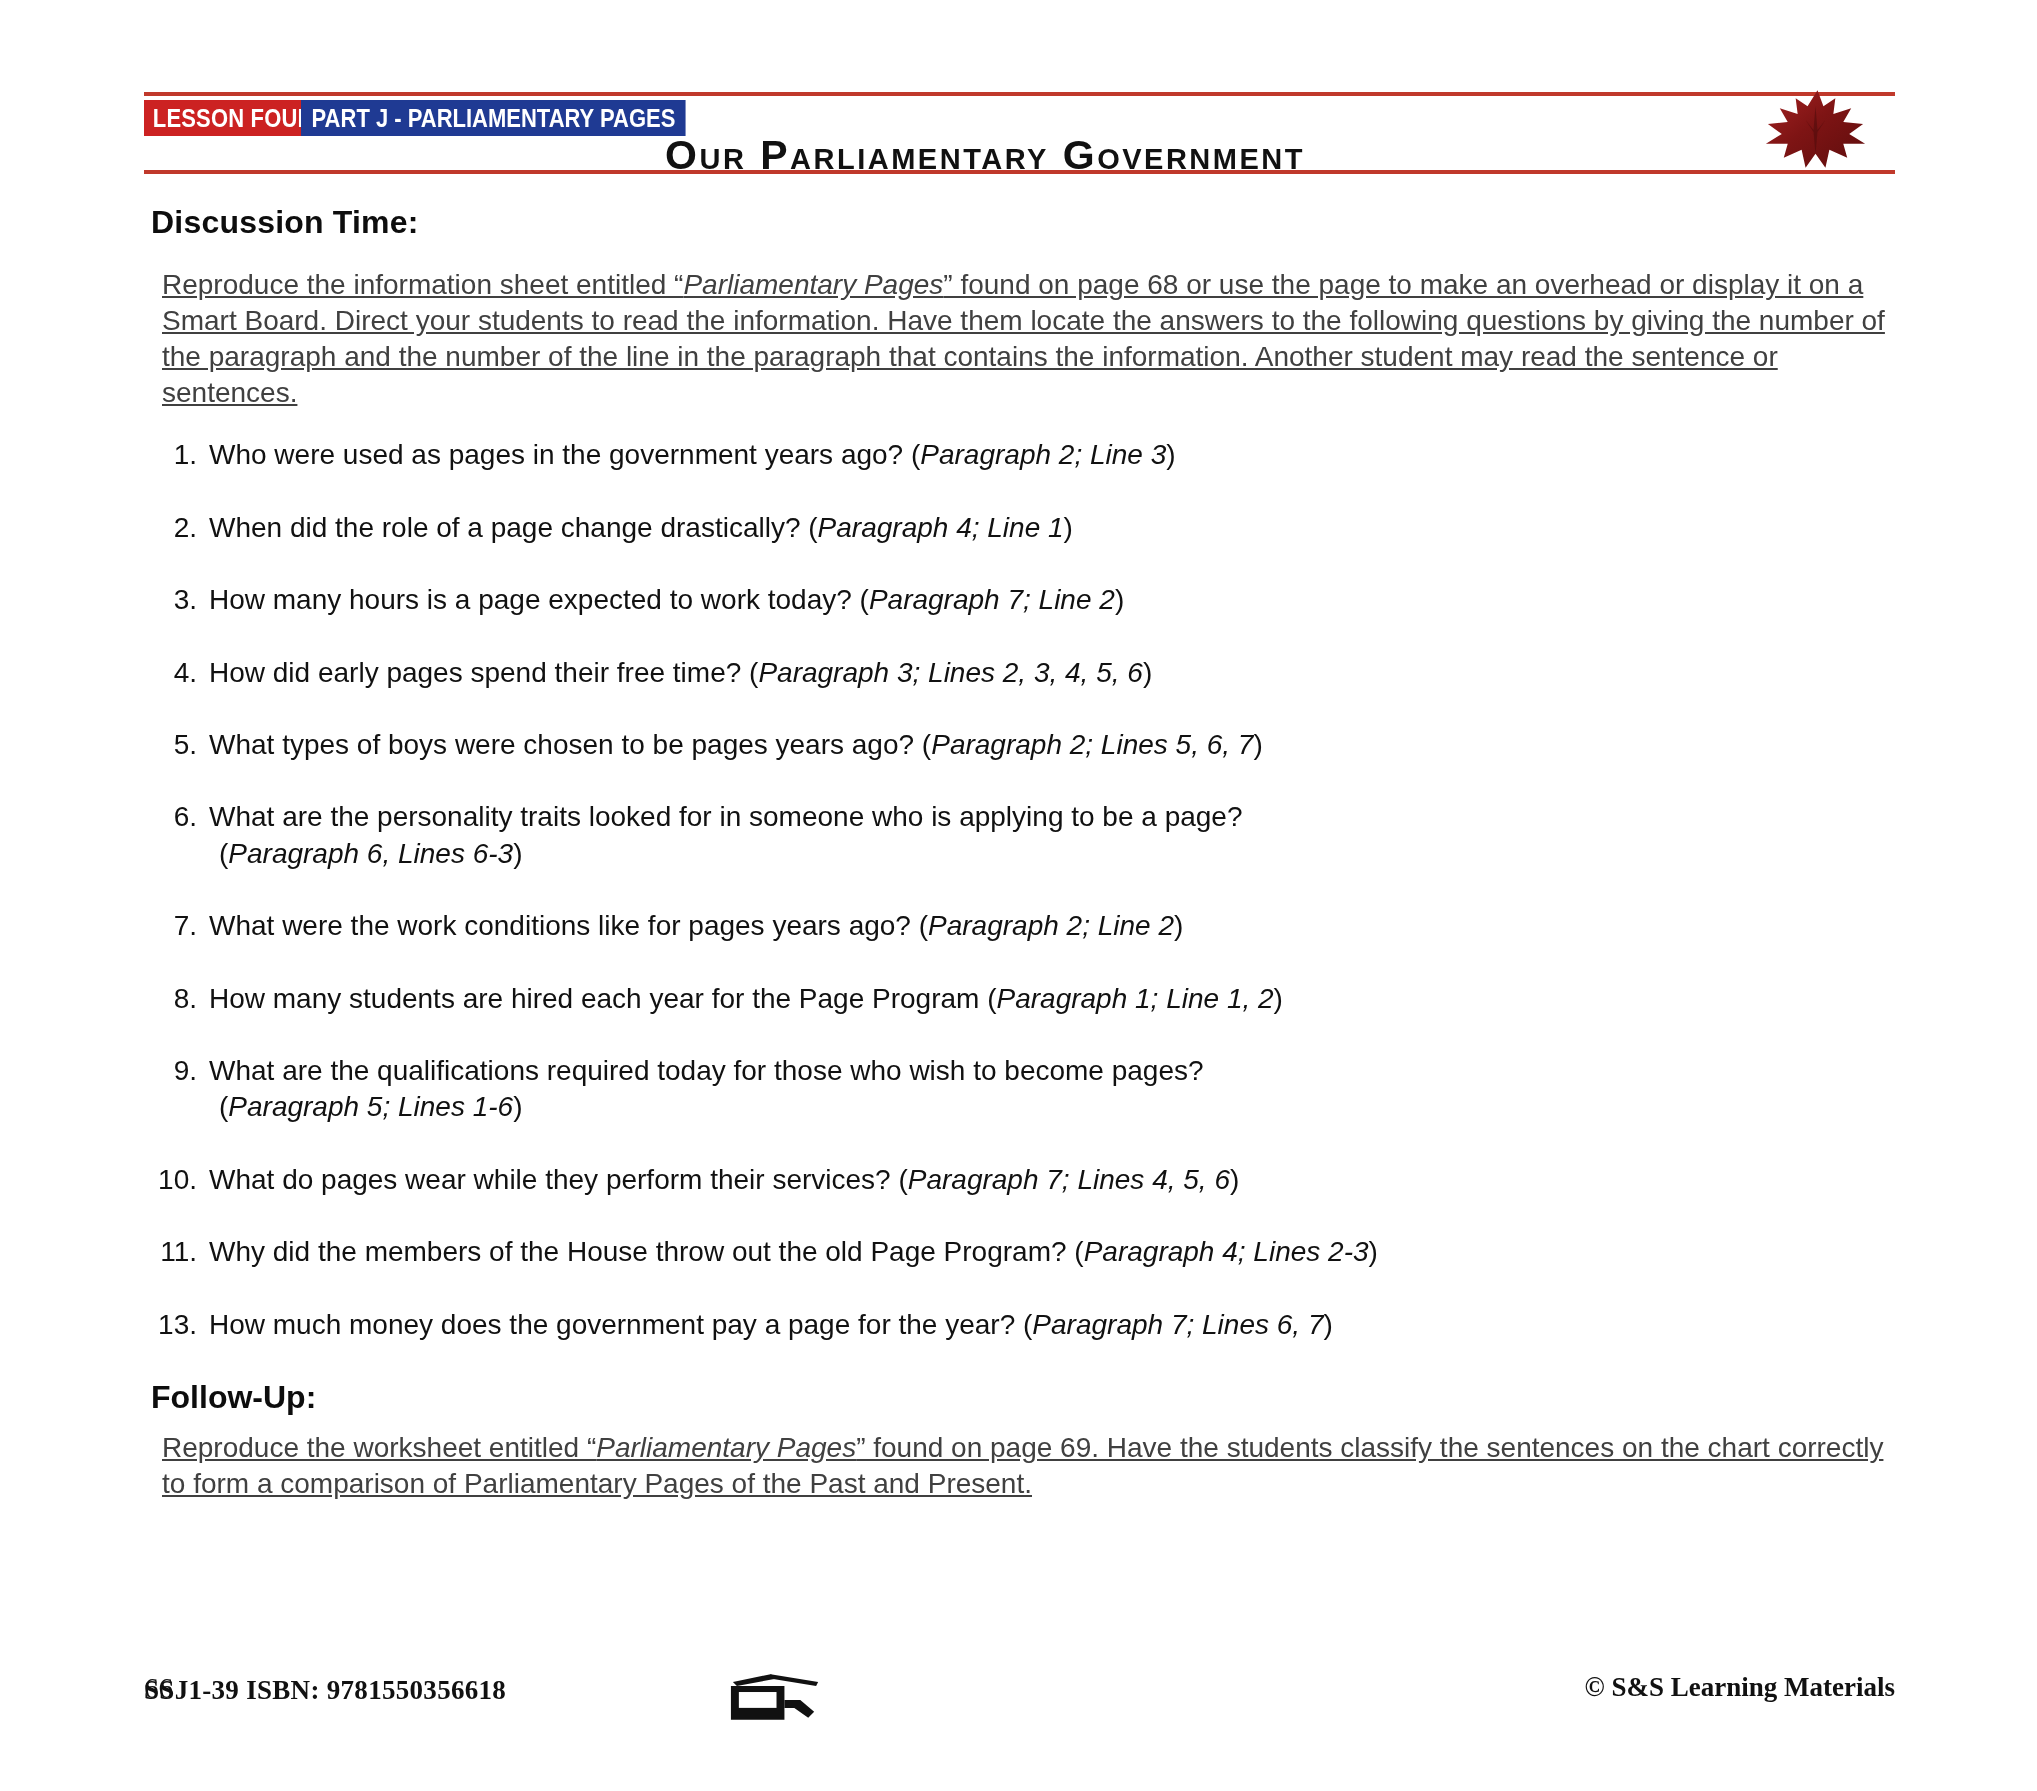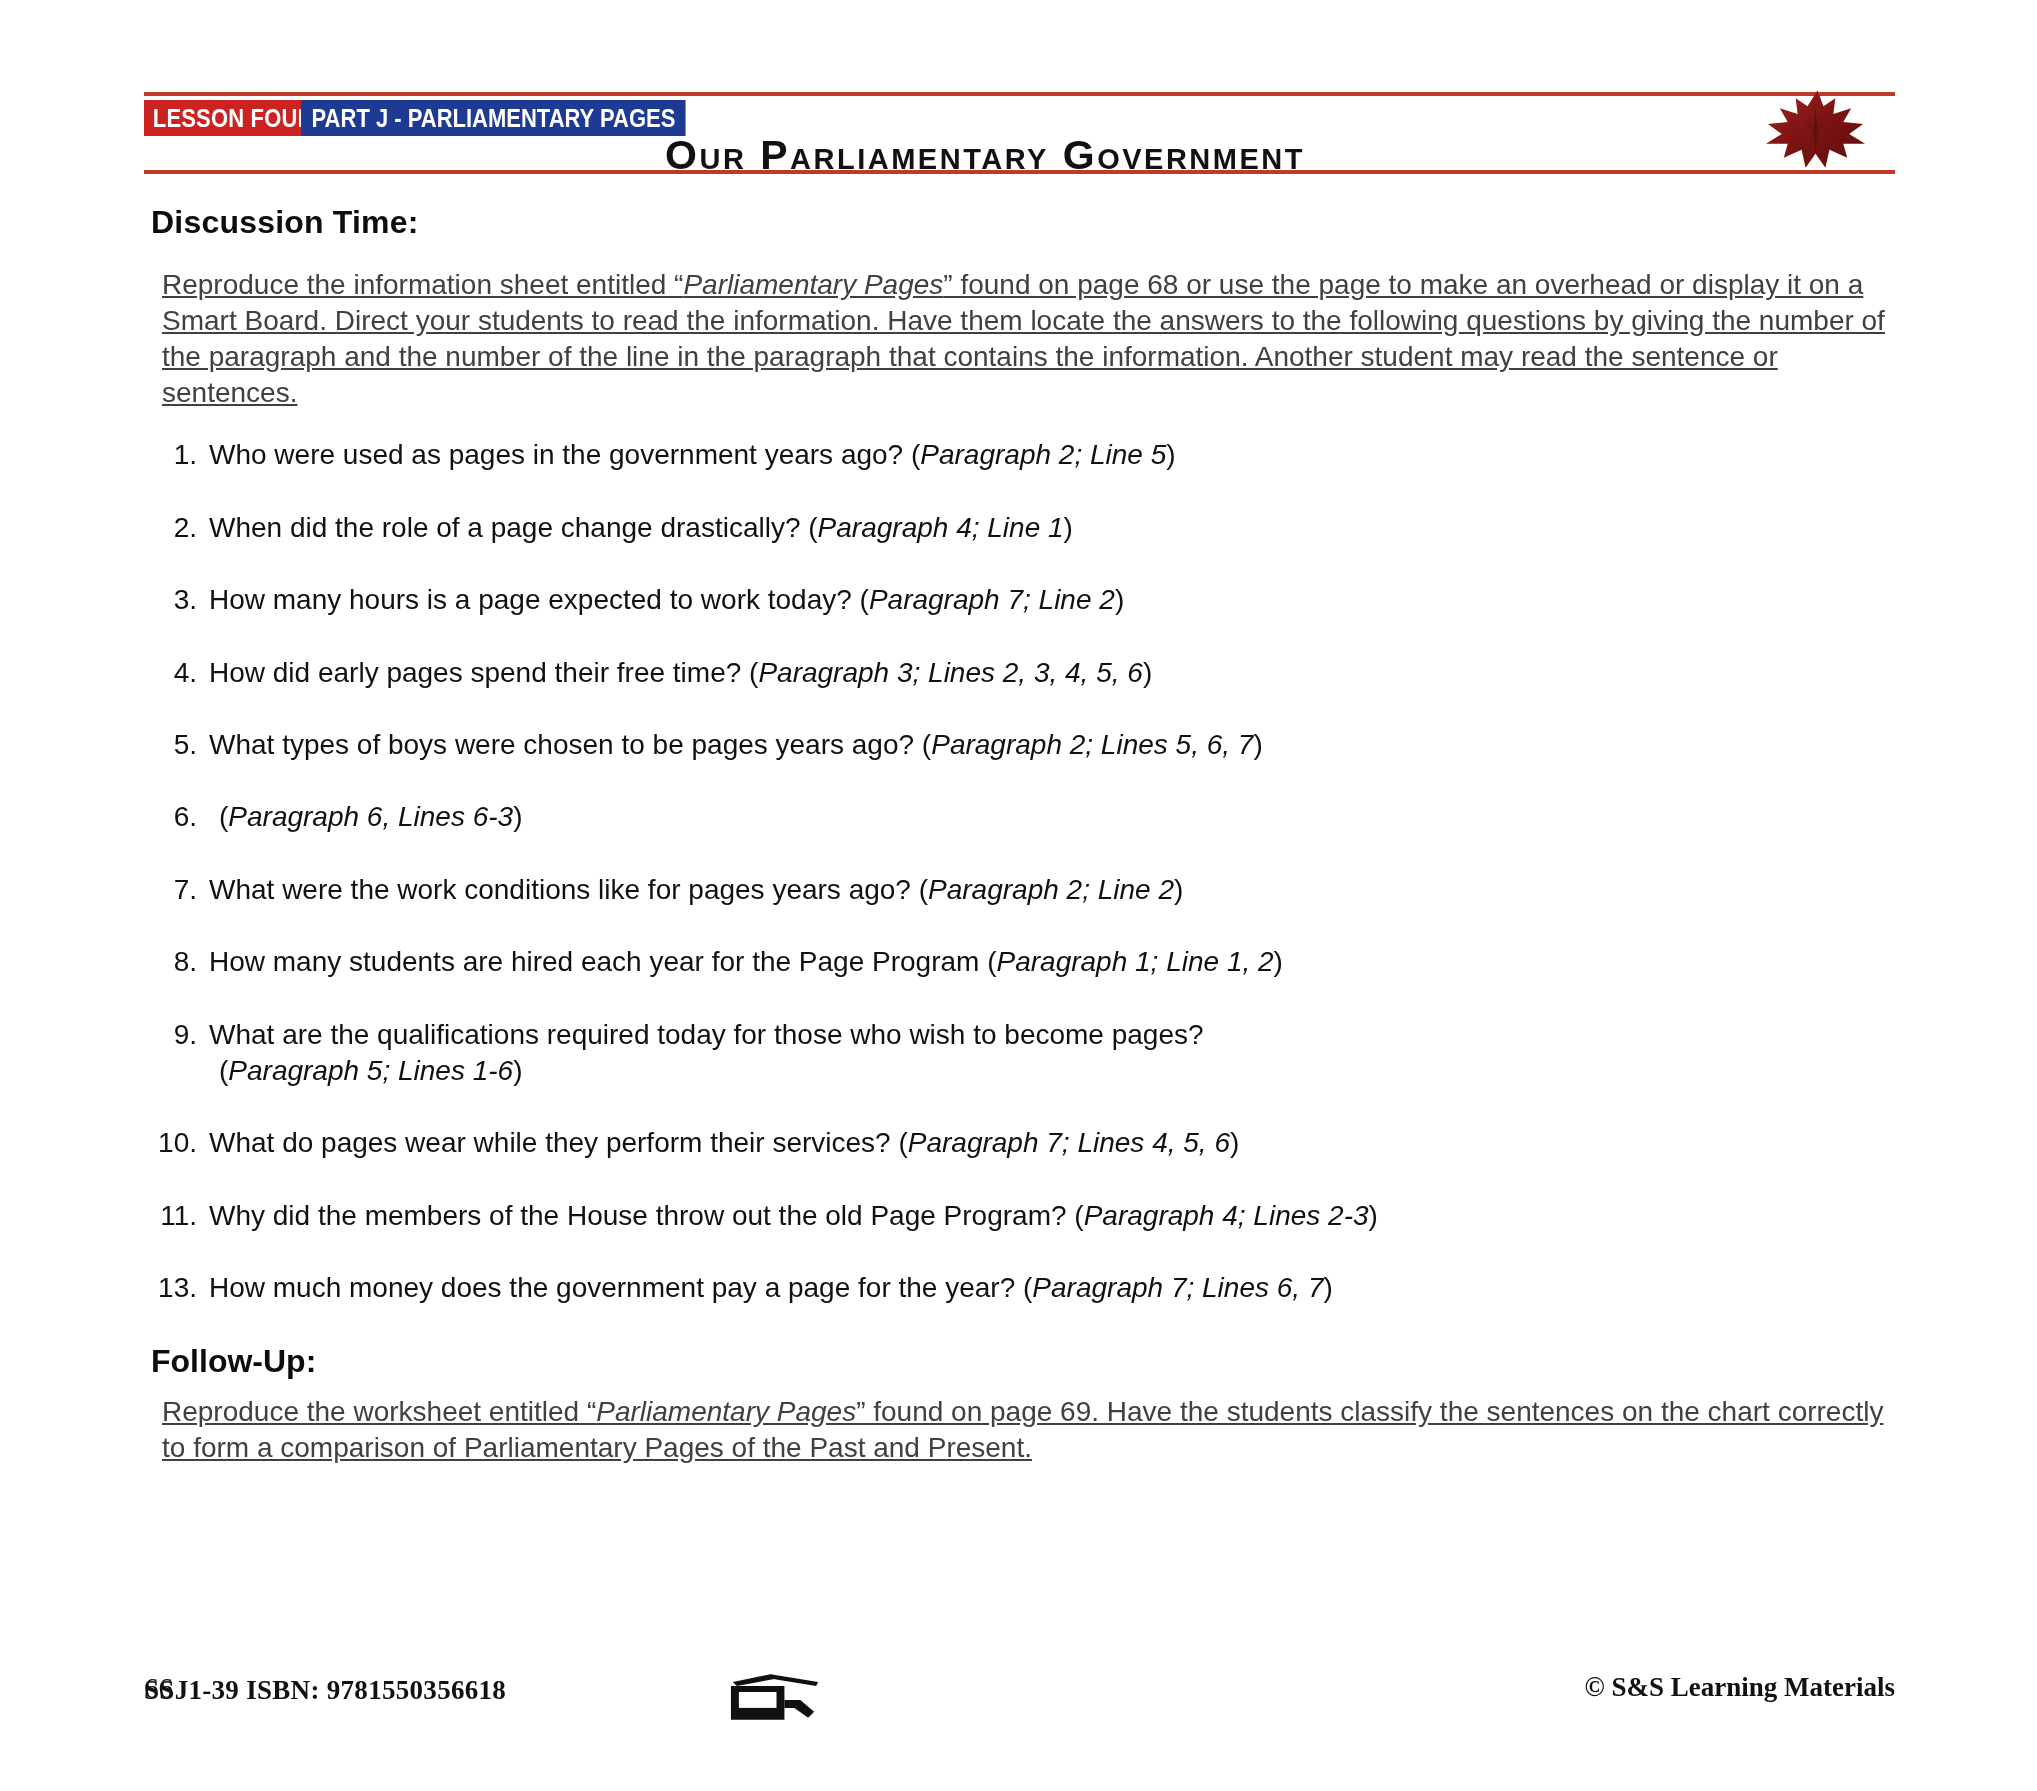--- a/index.html
+++ b/index.html
@@ -240,41 +240,41 @@
 
   <div class="content">
 
     <h2 class="section-heading">Discussion Time:</h2>
 
     <p class="body-para"><span>Reproduce the information sheet entitled “</span><em class="it">Parliamentary Pages</em><span>” found on page 68 or use the page to make an overhead or display it on a Smart Board. Direct your students to read the information. Have them locate the answers to the following questions by giving the number of the paragraph and the number of the line in the paragraph that contains the information. Another student may read the sentence or sentences.</span></p>
 
     <ul class="q-list" id="question-list">
         <li class="q-item">
           <span class="q-num">1.</span>
-          <span class="q-text"><span>Who were used as pages in the government years ago? (</span><em class="it">Paragraph 2; Line 5</em><span>)</span></span>
+          <span class="q-text"><span>Who were used as pages in the government years ago? (</span><em class="it">Paragraph 2; Line 3</em><span>)</span></span>
         </li>
         <li class="q-item">
           <span class="q-num">2.</span>
           <span class="q-text"><span>When did the role of a page change drastically? (</span><em class="it">Paragraph 4; Line 1</em><span>)</span></span>
         </li>
         <li class="q-item">
           <span class="q-num">3.</span>
           <span class="q-text"><span>How many hours is a page expected to work today? (</span><em class="it">Paragraph 7; Line 2</em><span>)</span></span>
         </li>
         <li class="q-item">
           <span class="q-num">4.</span>
           <span class="q-text"><span>How did early pages spend their free time? (</span><em class="it">Paragraph 3; Lines 2, 3, 4, 5, 6</em><span>)</span></span>
         </li>
         <li class="q-item">
           <span class="q-num">5.</span>
           <span class="q-text"><span>What types of boys were chosen to be pages years ago? (</span><em class="it">Paragraph 2; Lines 5, 6, 7</em><span>)</span></span>
         </li>
         <li class="q-item">
           <span class="q-num">6.</span>
-          <span class="q-text"><span class="q-cont"><span>(</span><em class="it">Paragraph 6, Lines 6-3</em><span>)</span></span></span>
+          <span class="q-text"><span>What are the personality traits looked for in someone who is applying to be a page?</span><span class="q-cont"><span>(</span><em class="it">Paragraph 6, Lines 6-3</em><span>)</span></span></span>
         </li>
         <li class="q-item">
           <span class="q-num">7.</span>
           <span class="q-text"><span>What were the work conditions like for pages years ago? (</span><em class="it">Paragraph 2; Line 2</em><span>)</span></span>
         </li>
         <li class="q-item">
           <span class="q-num">8.</span>
           <span class="q-text"><span>How many students are hired each year for the Page Program (</span><em class="it">Paragraph 1; Line 1, 2</em><span>)</span></span>
         </li>
         <li class="q-item">

